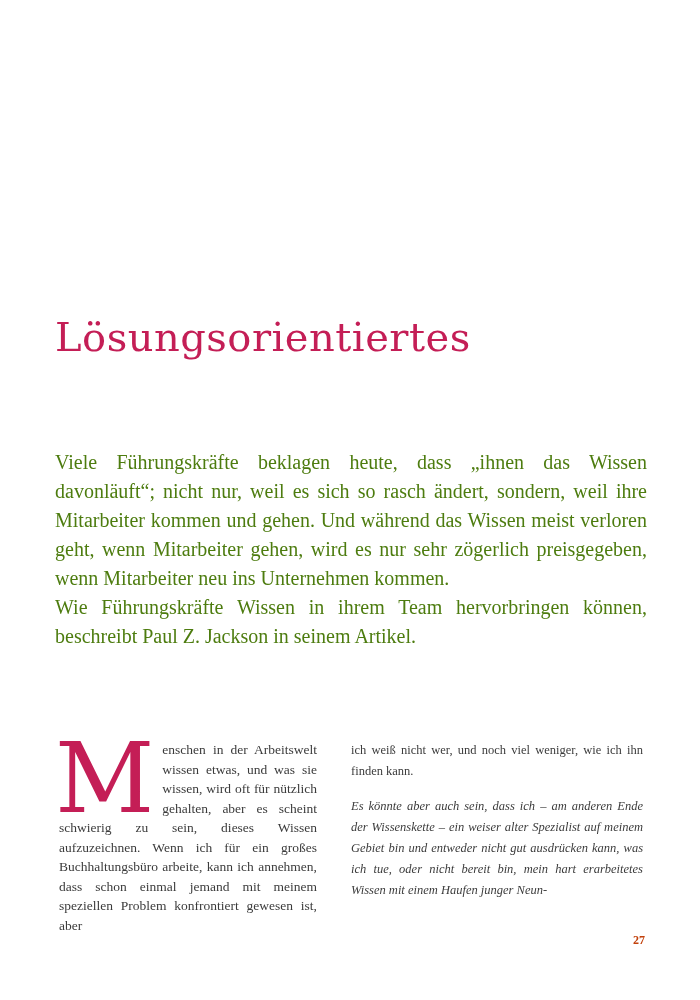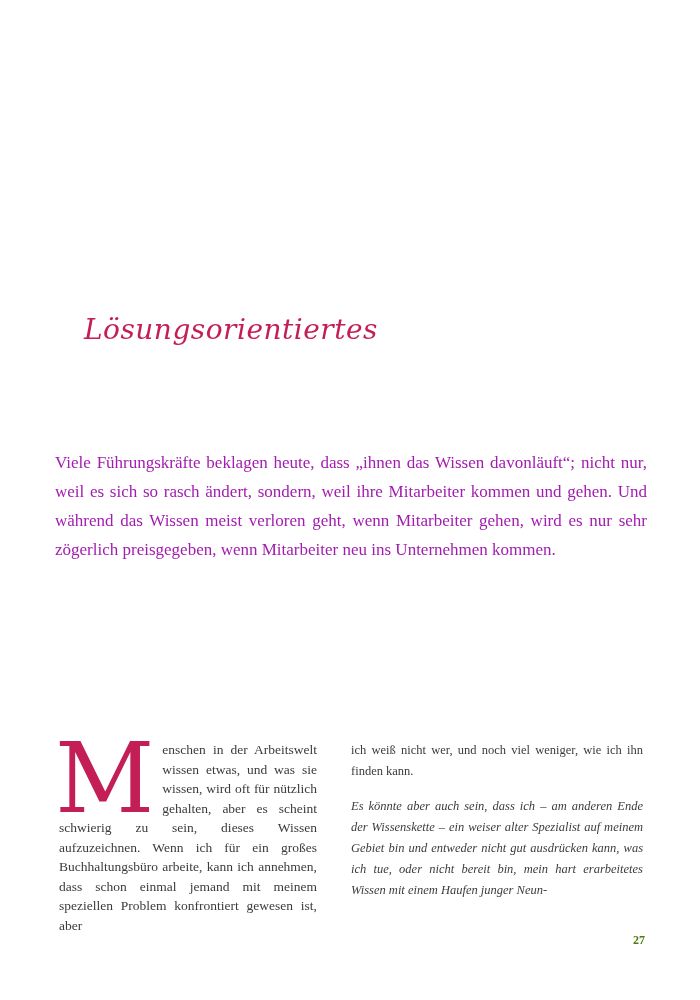--- a/index.html
+++ b/index.html
@@ -16,38 +16,36 @@
     background: #ffffff;
     outline: 1px solid #d8d8d8;
     overflow: hidden;
   }
   .title {
     position: absolute;
     left: 55px;
     top: 282px;
     width: 600px;
     font-family: "DejaVu Serif", serif;
-    font-style: italic;
     font-weight: 500;
-    font-size: 28px;
+    font-size: 40px;
     line-height: 57px;
     letter-spacing: 0.5px;
     color: #c41e56;
-    margin-left: 29px;
   }
   .title .line { display: block; }
   .intro {
     position: absolute;
     left: 55px;
     top: 448px;
     width: 592px;
-    font-size: 17px;
+    font-size: 20px;
     line-height: 29px;
     text-align: justify;
-    color: #a21caf;
+    color: #4d7c0f;
   }
   .intro p { margin: 0; }
   .columns {
     position: absolute;
     left: 55px;
     top: 736px;
     width: 592px;
     display: flex;
     gap: 26px;
   }
@@ -74,34 +72,35 @@
     line-height: 78px;
     color: #c41e56;
     margin: 4px 8px 0 0;
   }
   .page-number {
     position: absolute;
     right: 55px;
     bottom: 52px;
     font-size: 12px;
     font-weight: bold;
-    color: #4d7c0f;
+    color: #c2410c;
   }
 </style>
 </head>
 <body>
 
 <div class="page">
 
   <h1 class="title">
     <span class="line">Lösungsorientiertes</span>
   </h1>
 
   <div class="intro">
     <p>Viele Führungskräfte beklagen heute, dass „ihnen das Wissen davonläuft“; nicht nur, weil es sich so rasch ändert, sondern, weil ihre Mitarbeiter kommen und gehen. Und während das Wissen meist verloren geht, wenn Mitarbeiter gehen, wird es nur sehr zögerlich preisgegeben, wenn Mitarbeiter neu ins Unternehmen kommen.</p>
+    <p>Wie Führungskräfte Wissen in ihrem Team hervorbringen können, beschreibt Paul Z. Jackson in seinem Artikel.</p>
   </div>
 
   <div class="columns">
     <div class="col col-left">
       <span class="dropcap">M</span>
       <p>enschen in der Arbeitswelt wissen etwas, und was sie wissen, wird oft für nützlich gehalten, aber es scheint schwierig zu sein, dieses Wissen aufzuzeichnen. Wenn ich für ein großes Buchhaltungsbüro arbeite, kann ich annehmen, dass schon einmal jemand mit meinem speziellen Problem konfrontiert gewesen ist, aber</p>
     </div>
     <div class="col col-right">
       <p>ich weiß nicht wer, und noch viel weniger, wie ich ihn finden kann.</p>
       <p>Es könnte aber auch sein, dass ich – am anderen Ende der Wissenskette – ein weiser alter Spezialist auf meinem Gebiet bin und entweder nicht gut ausdrücken kann, was ich tue, oder nicht bereit bin, mein hart erarbeitetes Wissen mit einem Haufen junger Neun-</p>

